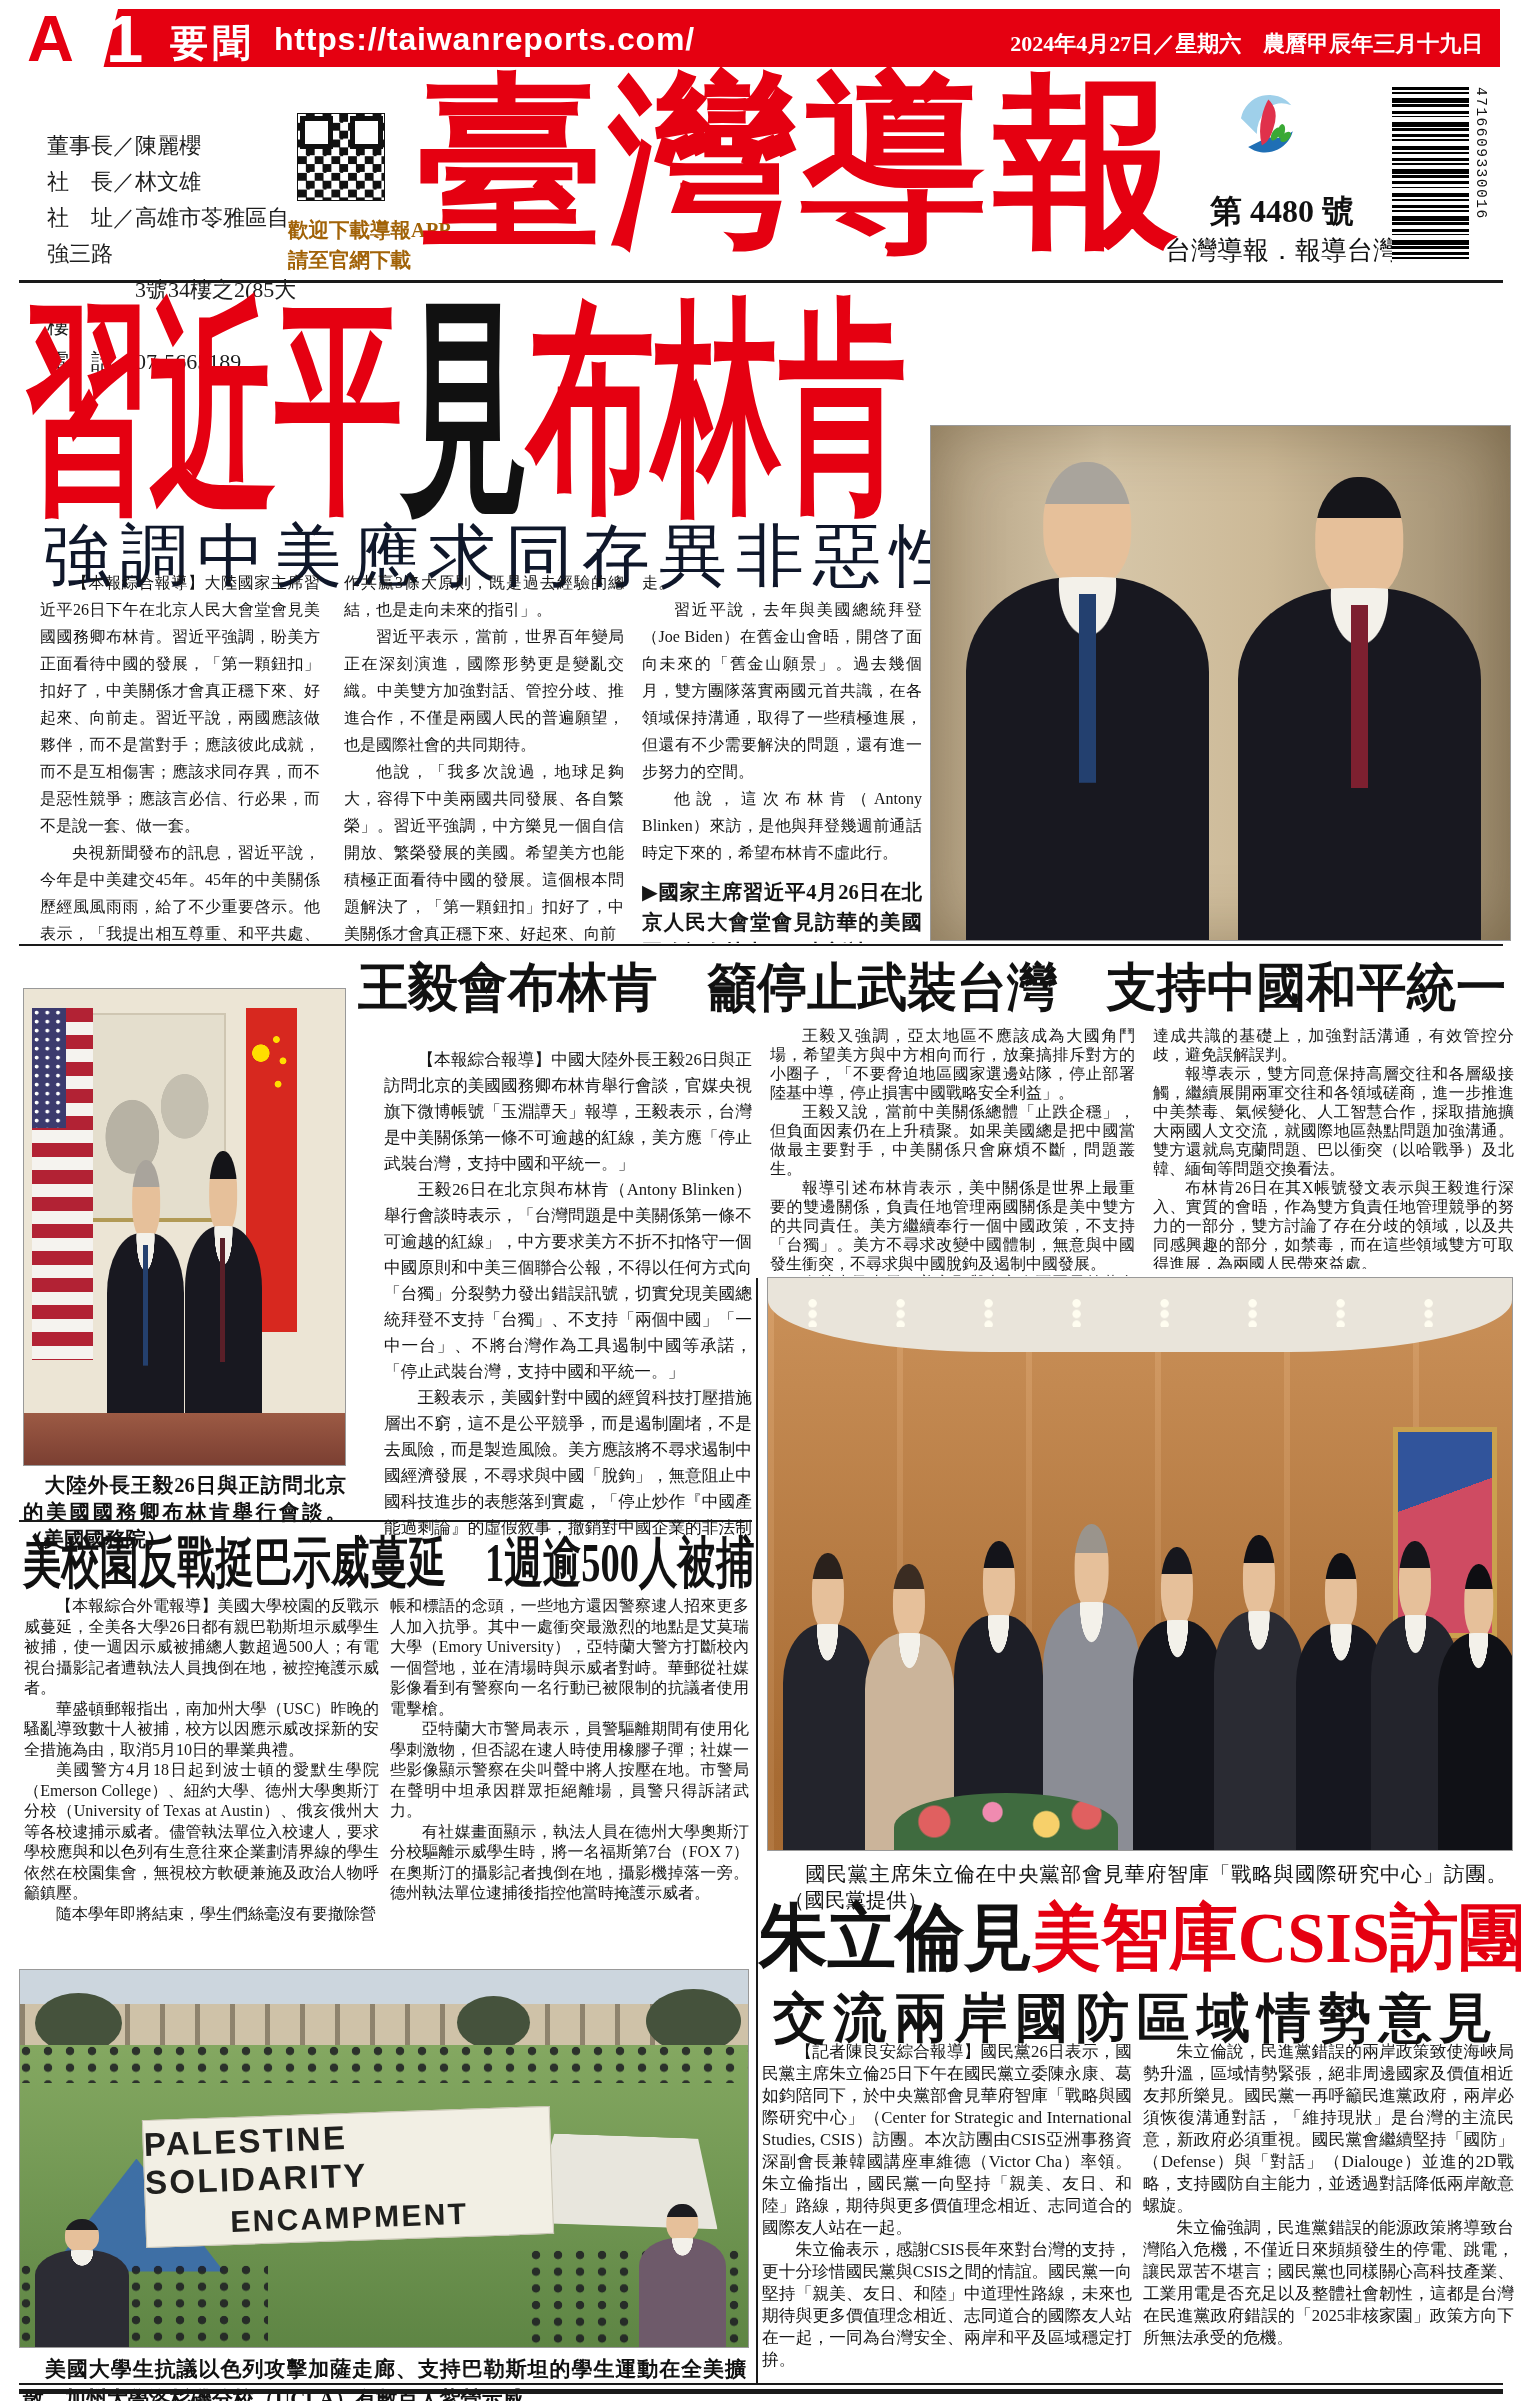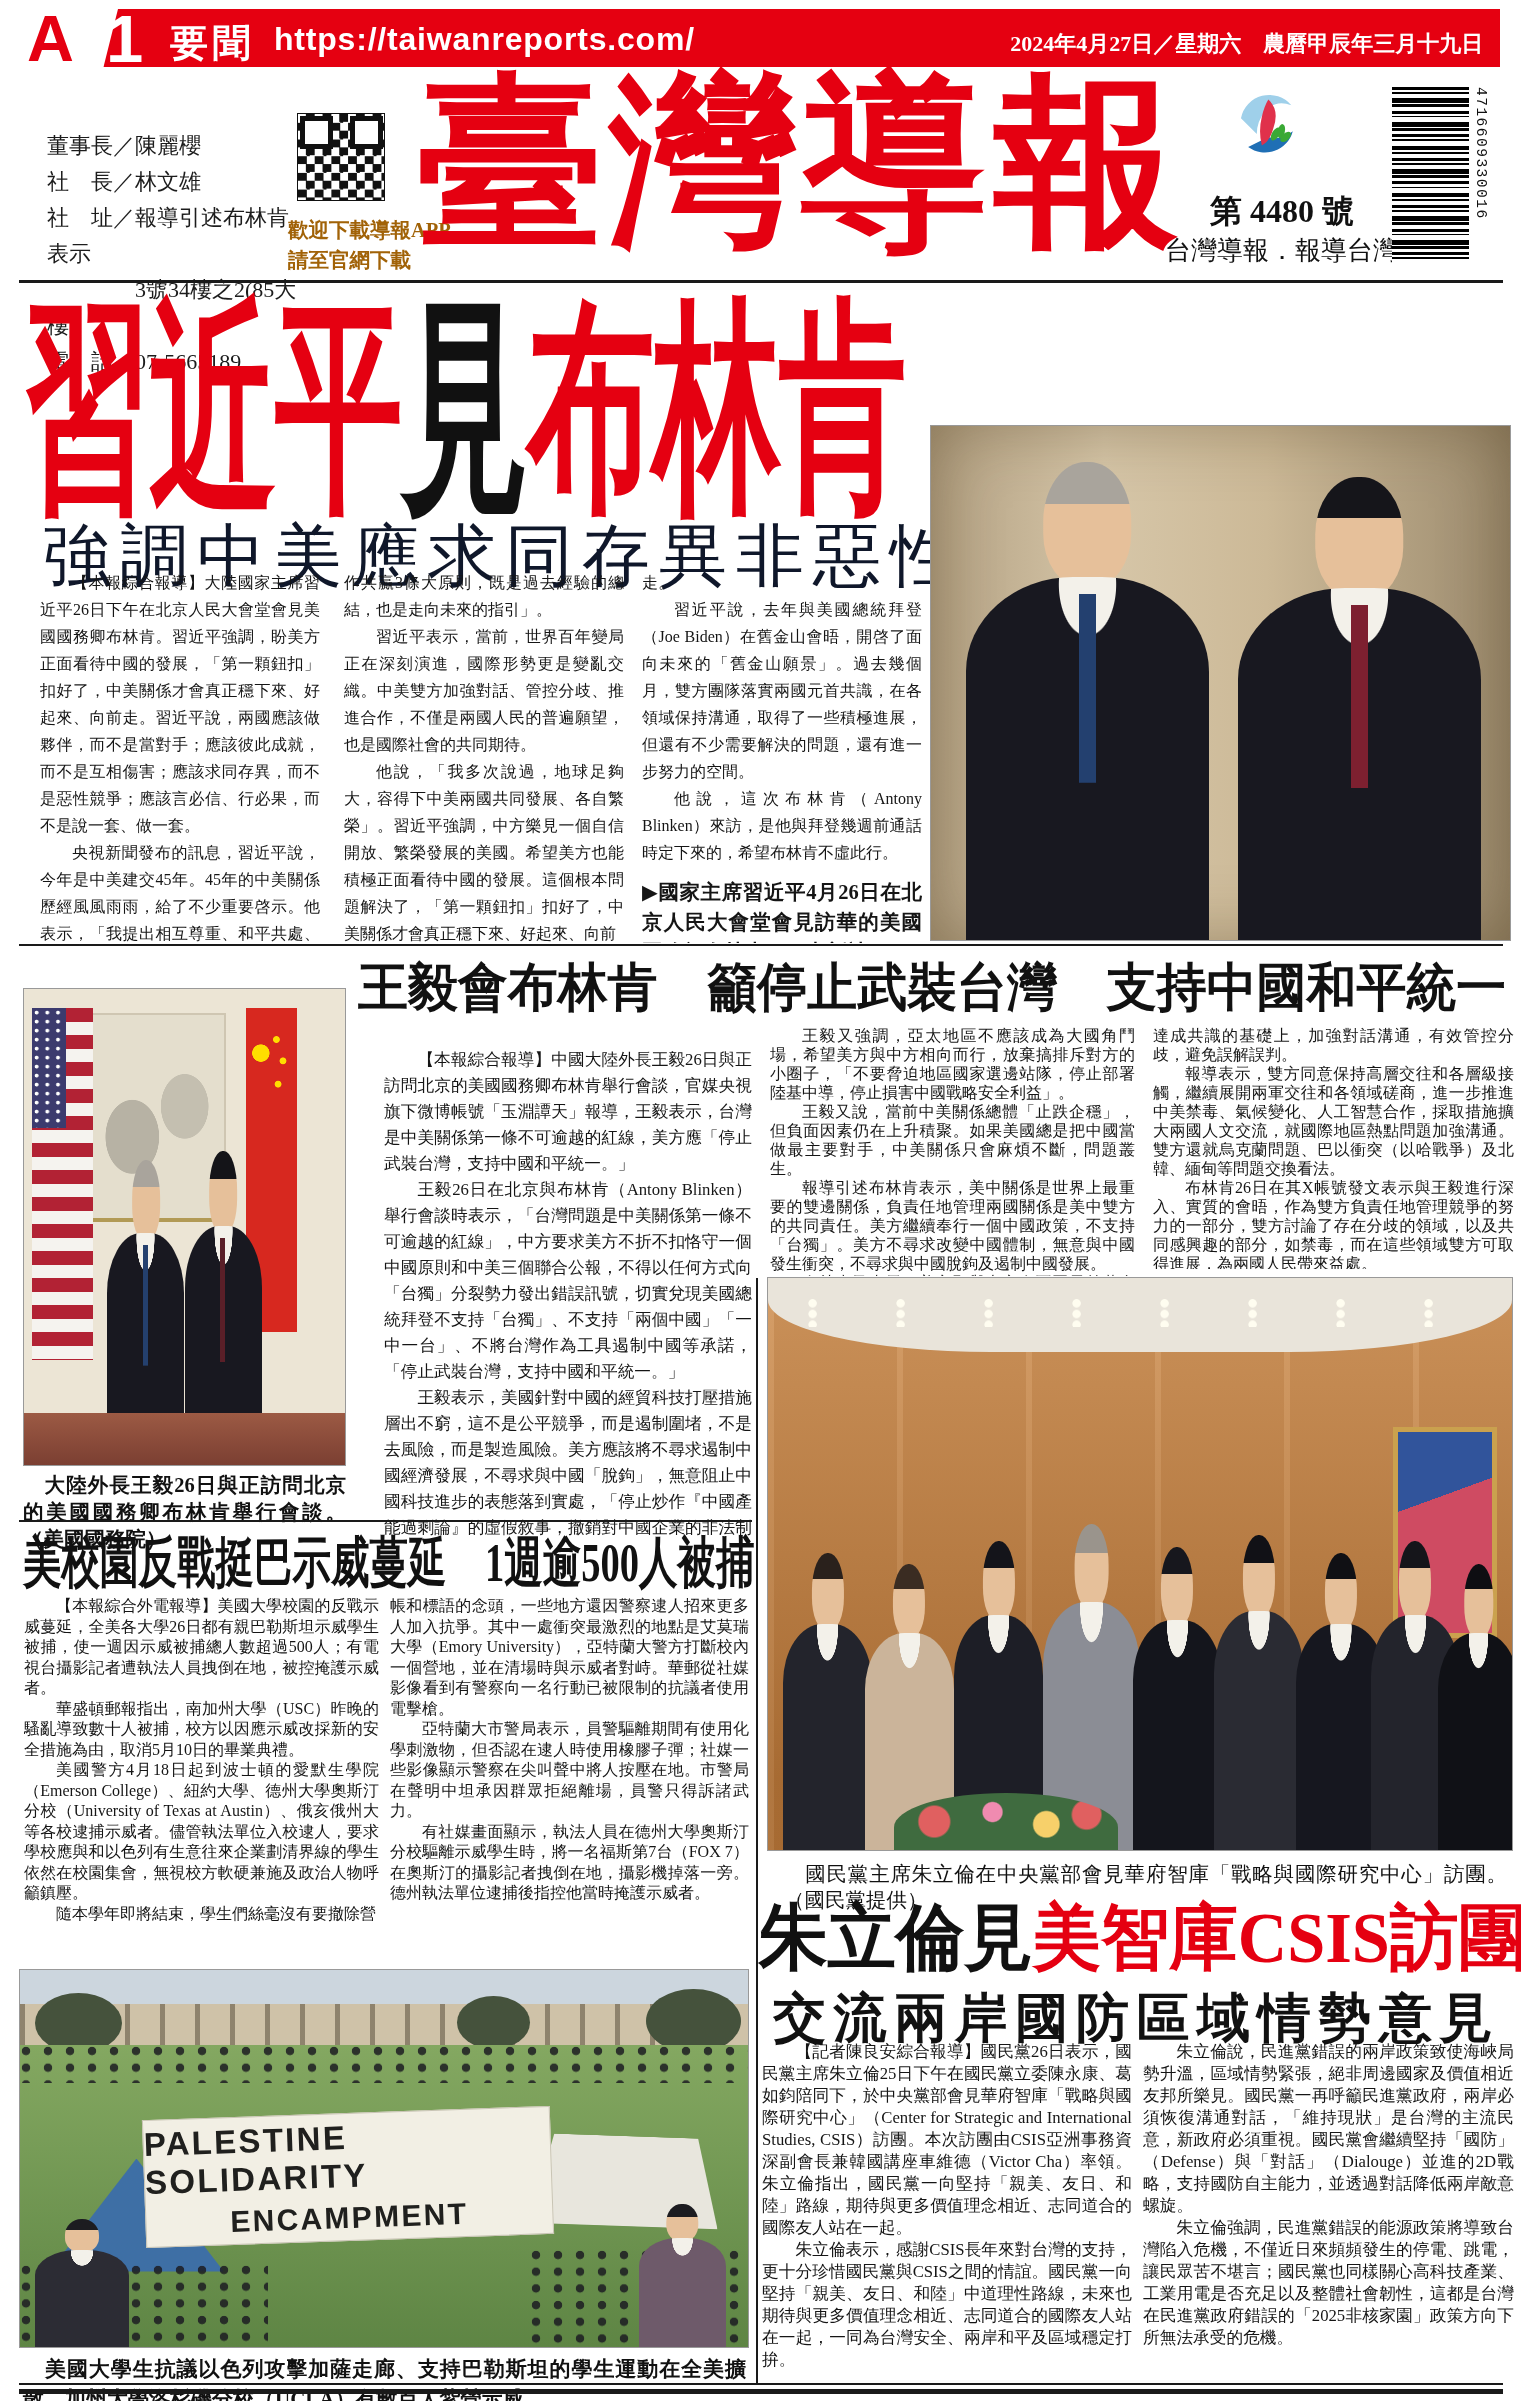--- a/index.html
+++ b/index.html
@@ -148,21 +148,21 @@
     <span class="a-letter" data-name="edition-letter">A</span>
     <span class="one-letter" data-name="edition-number">1</span>
     <span class="sec-label" data-name="section-label">要聞</span>
     <span class="url-label" data-name="website-url">https://taiwanreports.com/</span>
     <span class="date-label" data-name="date-line">2024年4月27日／星期六　農曆甲辰年三月十九日</span>
   </div>
 
   <div class="pub-lines" data-name="publisher-info">
       <p class="cont" data-name="paragraph">董事長／陳麗櫻</p>
       <p class="cont" data-name="paragraph">社　長／林文雄</p>
-      <p class="cont" data-name="paragraph">社　址／報導引述布林肯表示</p>
+      <p class="cont" data-name="paragraph">社　址／高雄市苓雅區自強三路</p>
       <p class="cont" data-name="paragraph">　　　　3號34樓之2(85大樓)</p>
       <p class="cont" data-name="paragraph">電　話／07-5665189</p>
     </div>
   <div class="qr" data-name="qr-code"></div>
   <div class="qr-caption" data-name="qr-caption">
     <div data-name="qr-caption-line">歡迎下載導報APP</div>
     <div data-name="qr-caption-line">請至官網下載</div>
   </div>
   <div class="paper-name" data-name="newspaper-title">臺灣導報</div>
   <svg class="brand-logo" data-name="newspaper-logo" viewBox="0 0 100 100">

